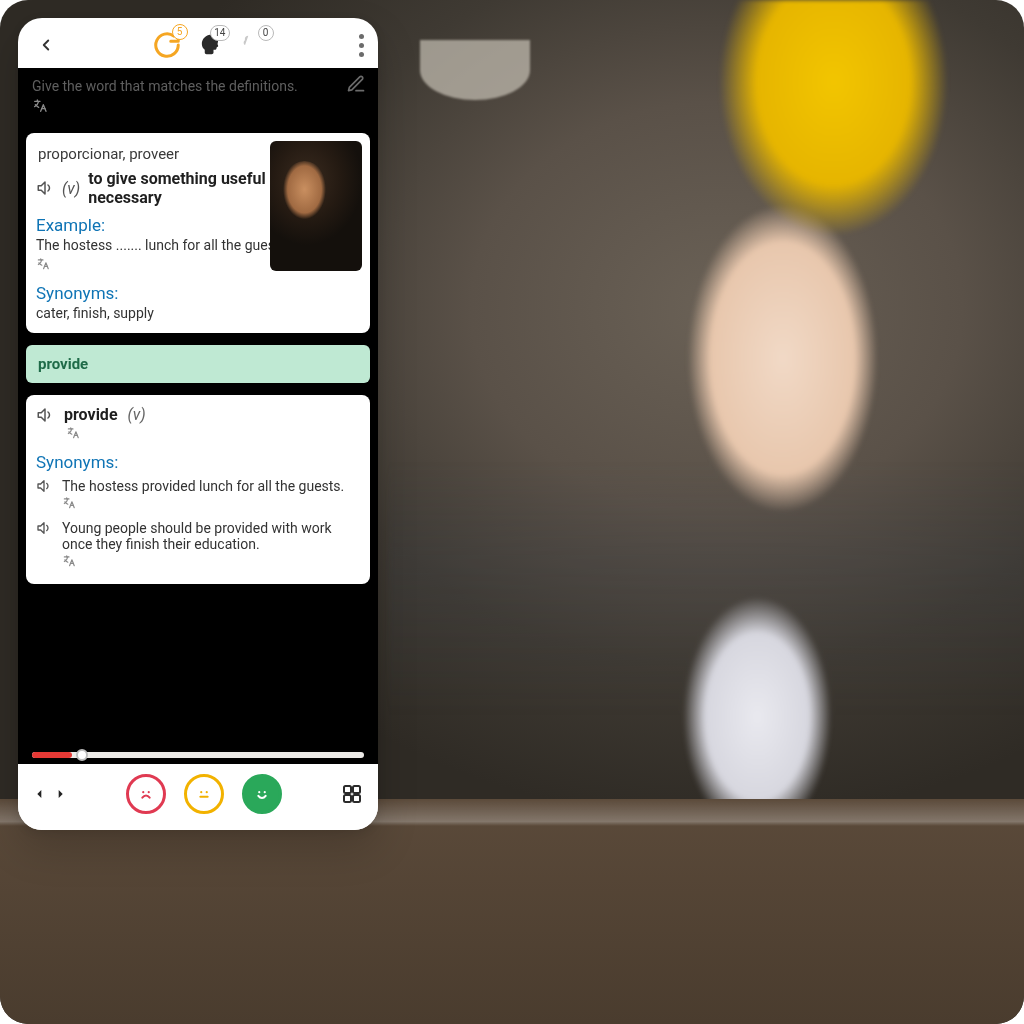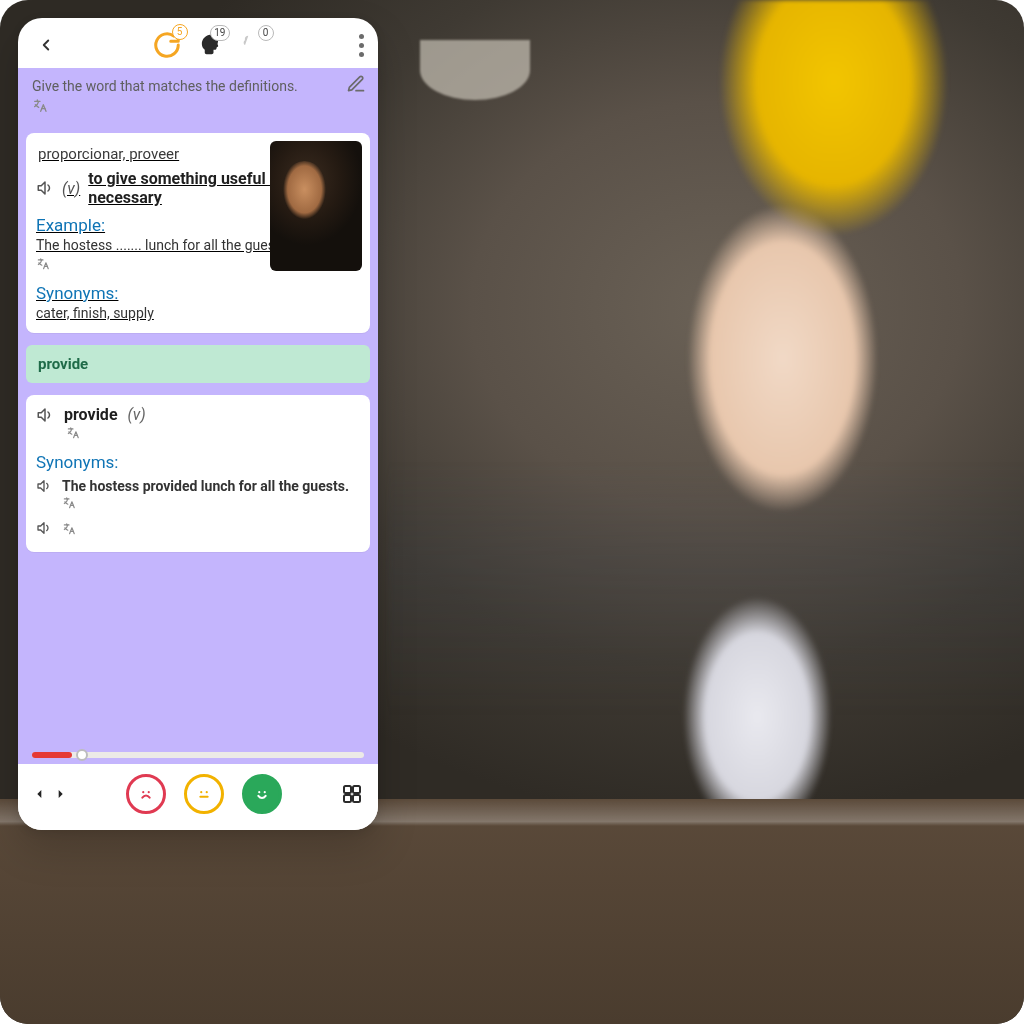--- a/index.html
+++ b/index.html
@@ -61,36 +61,36 @@
     border-radius: 8px; background: #fff; border: 1px solid #b9b9b9;
     font-size: 10px; line-height: 14px; text-align: center; color: #444;
   }
   .refresh-icon svg { color: #f5a623; }
   .refresh-icon .bubble { border-color: #f5a623; color: #f5a623; }
   .kebab { display:flex; flex-direction:column; gap:4px; }
   .kebab span { width:5px; height:5px; border-radius:50%; background:#6b6b6b; display:block; }
 
   .body {
     flex: 1 1 auto; overflow: hidden;
-    background: #c4b5fd;
+    background: #000000;
     display:flex; flex-direction:column;
   }
   .instruction {
     position: relative;
     padding: 10px 14px 10px 14px;
     color: #5f5f5f; font-size: 14px;
   }
   .edit-btn { position:absolute; right: 12px; top: 6px; color:#6b6b6b; }
   .translate-mini { margin-top: 4px; color:#8a8a8a; }
 
   .card {
     background:#fff; border-radius: 8px; margin: 6px 8px; padding: 10px 10px 12px 10px;
     box-shadow: 0 1px 0 rgba(0,0,0,.04);
   }
-  .card.translation { position: relative; min-height: 148px; text-decoration: underline; }
+  .card.translation { position: relative; min-height: 148px; }
   .translation-text { font-size: 15px; color:#3a3a3a; padding: 2px 120px 0 2px; }
   .thumb {
     position:absolute; right: 8px; top: 8px; width: 92px; height: 130px; border-radius: 6px;
     background:
       radial-gradient(60% 50% at 40% 30%, #3a2b1f 0%, #241a12 60%, #14100c 100%);
     overflow:hidden;
   }
   .thumb::after{
     content:""; position:absolute; left:10%; top:15%; width:55%; height:55%;
     background: radial-gradient(60% 60% at 50% 40%, #c98f60 0%, #a06a42 55%, rgba(0,0,0,0) 70%);
@@ -112,21 +112,21 @@
   }
 
   .card.answer { padding: 10px 10px 12px 10px; }
   .answer-head { display:flex; align-items:center; gap:10px; }
   .answer-word { font-weight:700; color:#1f1f1f; }
   .answer-pos { font-style: italic; color:#666; }
   .sub-translate { margin-left: 30px; margin-top: 2px; color:#8a8a8a; }
 
   .ex-list { margin-top: 6px; }
   .ex-item { display:flex; gap:10px; align-items:flex-start; margin-top:6px; }
-  .ex-text { color:#333; font-size:14px;font-weight:bold; }
+  .ex-text { color:#333; font-size:14px; }
   .ex-sub { color:#8a8a8a; margin-left: 0; margin-top: 2px; }
 
   .spacer { flex:1; }
 
   .progress-wrap { padding: 0 14px 6px 14px; }
   .progress {
     position: relative; height: 6px; border-radius: 3px; background:#eceae7;
   }
   .progress .fill-red { position:absolute; left:0; top:0; bottom:0; width:12%; background:#e53935; border-radius:3px; }
   .progress .thumb-dot { position:absolute; top:50%; transform:translate(-50%,-50%); width:12px; height:12px; border-radius:50%; background:#fff; border:2px solid #bdbdbd; left:15%; }
@@ -167,21 +167,21 @@
           <svg width="30" height="30" viewBox="0 0 24 24" fill="none" stroke="currentColor" stroke-width="2.4" stroke-linecap="round" stroke-linejoin="round">
             <path d="M21 12a9 9 0 1 1-3.5-7.1"></path>
             <polyline points="21 3 21 9 15 9"></polyline>
           </svg>
           <span class="bubble">5</span>
         </div>
         <div class="badge icon-btn">
           <svg width="28" height="28" viewBox="0 0 24 24" fill="#2a2a2a">
             <path d="M14 3c3 0 5 2.3 5 5 0 1.4-.5 2.3-.5 3.2 0 .7.5 1 .5 1.7 0 .6-.6.9-1.2 1l-.3 1.3c-.1.5-.5.8-1 .8H15v2.5c0 .8-.7 1.5-1.5 1.5H9c-.8 0-1.5-.7-1.5-1.5V16c-1.7-1-2.5-2.8-2.5-5 0-4 3.2-8 9-8z"></path>
           </svg>
-          <span class="bubble">19</span>
+          <span class="bubble">14</span>
         </div>
         <div class="badge icon-btn">
           <svg width="30" height="28" viewBox="0 0 24 24" fill="#c9c9c9">
             <path d="M8 4c-2 0-3 1.3-3 3 0 .6.2 1 .2 1C4.5 8.3 4 9.1 4 10c0 1 .5 1.7 1.2 2 .-.1.4-.2.8-.2 1 0 .9.6 1.7 1.5 2 0 0-.3.5-.3 1 0 1.3 1 2 2 2h1V4H8zm8 0h-2v14h1c1 0 2-.7 2-2 0-.5-.3-1-.3-1 .8-.3 1.5-1 1.5-2 0-.4-.1-.8-.2-1 .7-.3 1.2-1 1.2-2 0-.9-.5-1.7-1.2-2 0 0 .2-.4.2-1 0-1.7-1-3-3-3z"></path>
           </svg>
           <span class="bubble">0</span>
         </div>
       </div>
       <div class="kebab icon-btn">
         <span></span>
@@ -291,20 +291,21 @@
             </div>
           </div>
           <div class="ex-item">
             <span class="speaker icon-btn">
               <svg width="16" height="16" viewBox="0 0 24 24" fill="none" stroke="#555" stroke-width="2" stroke-linecap="round" stroke-linejoin="round">
                   <polygon points="3 9 7 9 12 4 12 20 7 15 3 15 3 9"></polygon>
                   <path d="M16 8a5 5 0 0 1 0 8"></path>
                 </svg>
             </span>
             <div>
+              <div class="ex-text">Young people should be provided with work once they finish their education.</div>
               <div class="ex-sub icon-btn">
                 <svg width="14" height="14" viewBox="0 0 24 24" fill="none" stroke="#8a8a8a" stroke-width="2" stroke-linecap="round" stroke-linejoin="round">
                   <path d="M4 5h8"></path>
                     <path d="M8 3v2"></path>
                     <path d="M10 5c-1 4-4 7-6 8"></path>
                     <path d="M5 10c1.5 2 3 3 5 4"></path>
                   <path d="M13 20l4-10 4 10"></path>
                     <path d="M14.5 16h5"></path>
                 </svg>
               </div>

